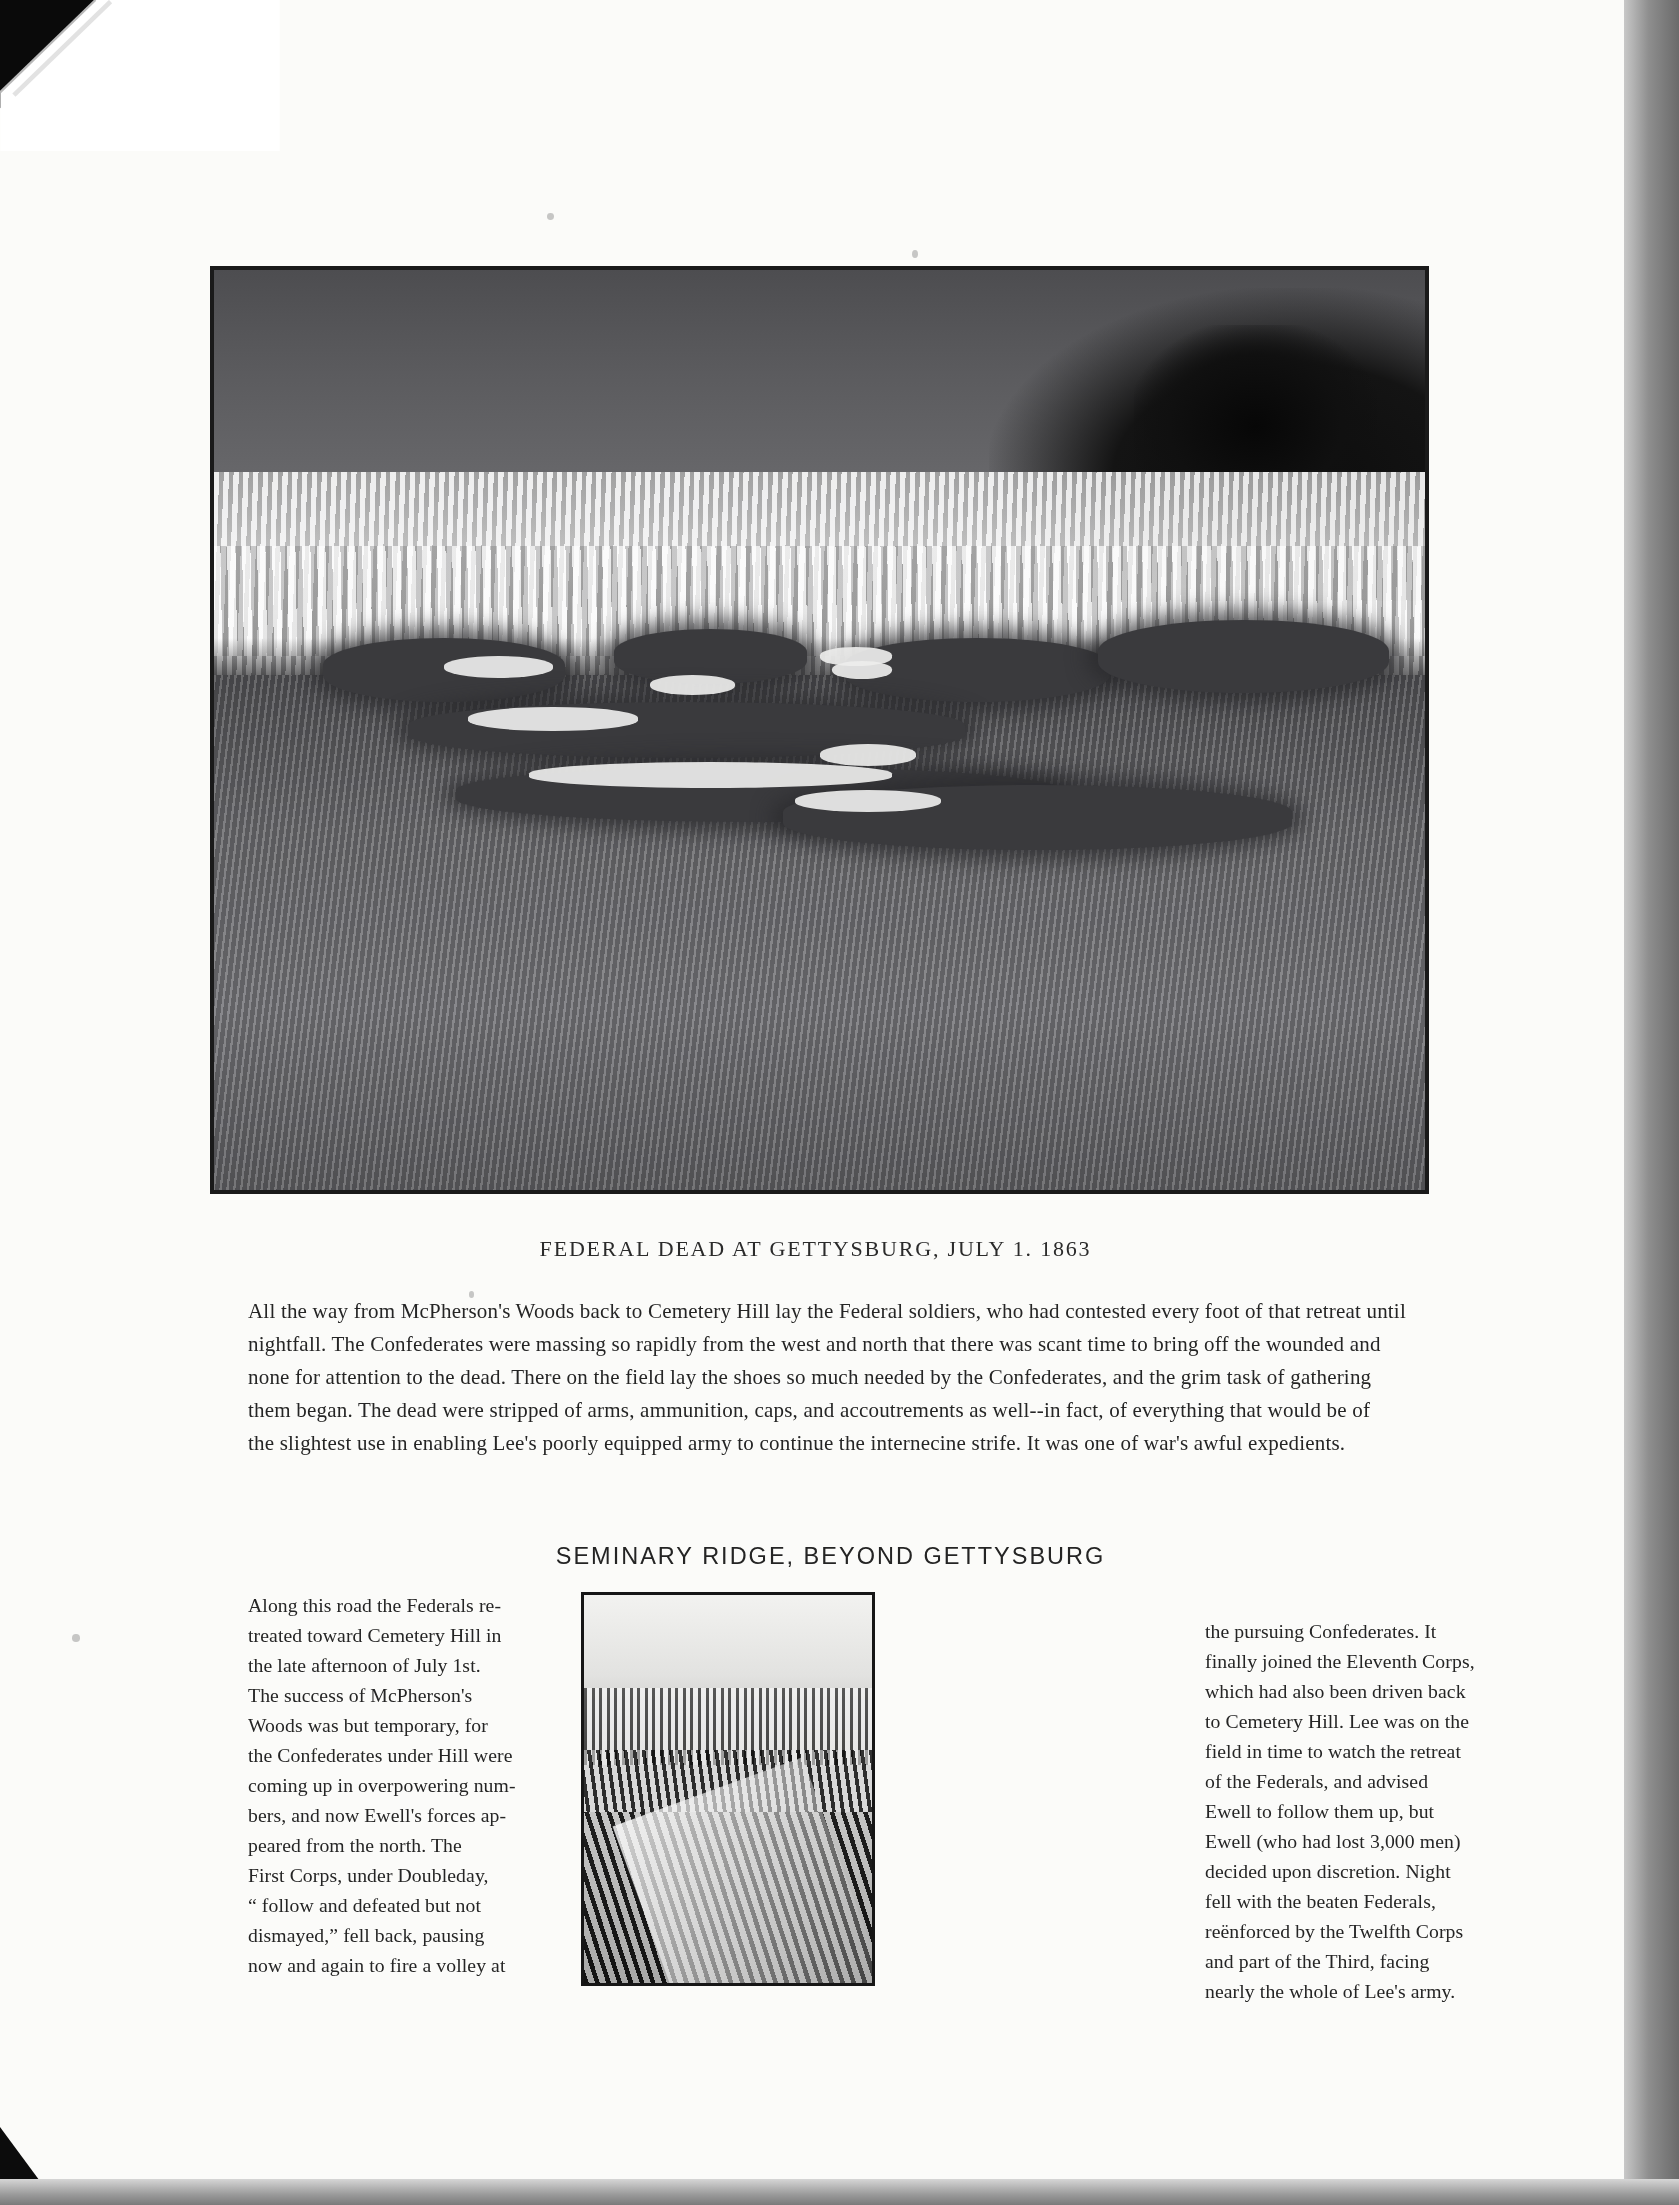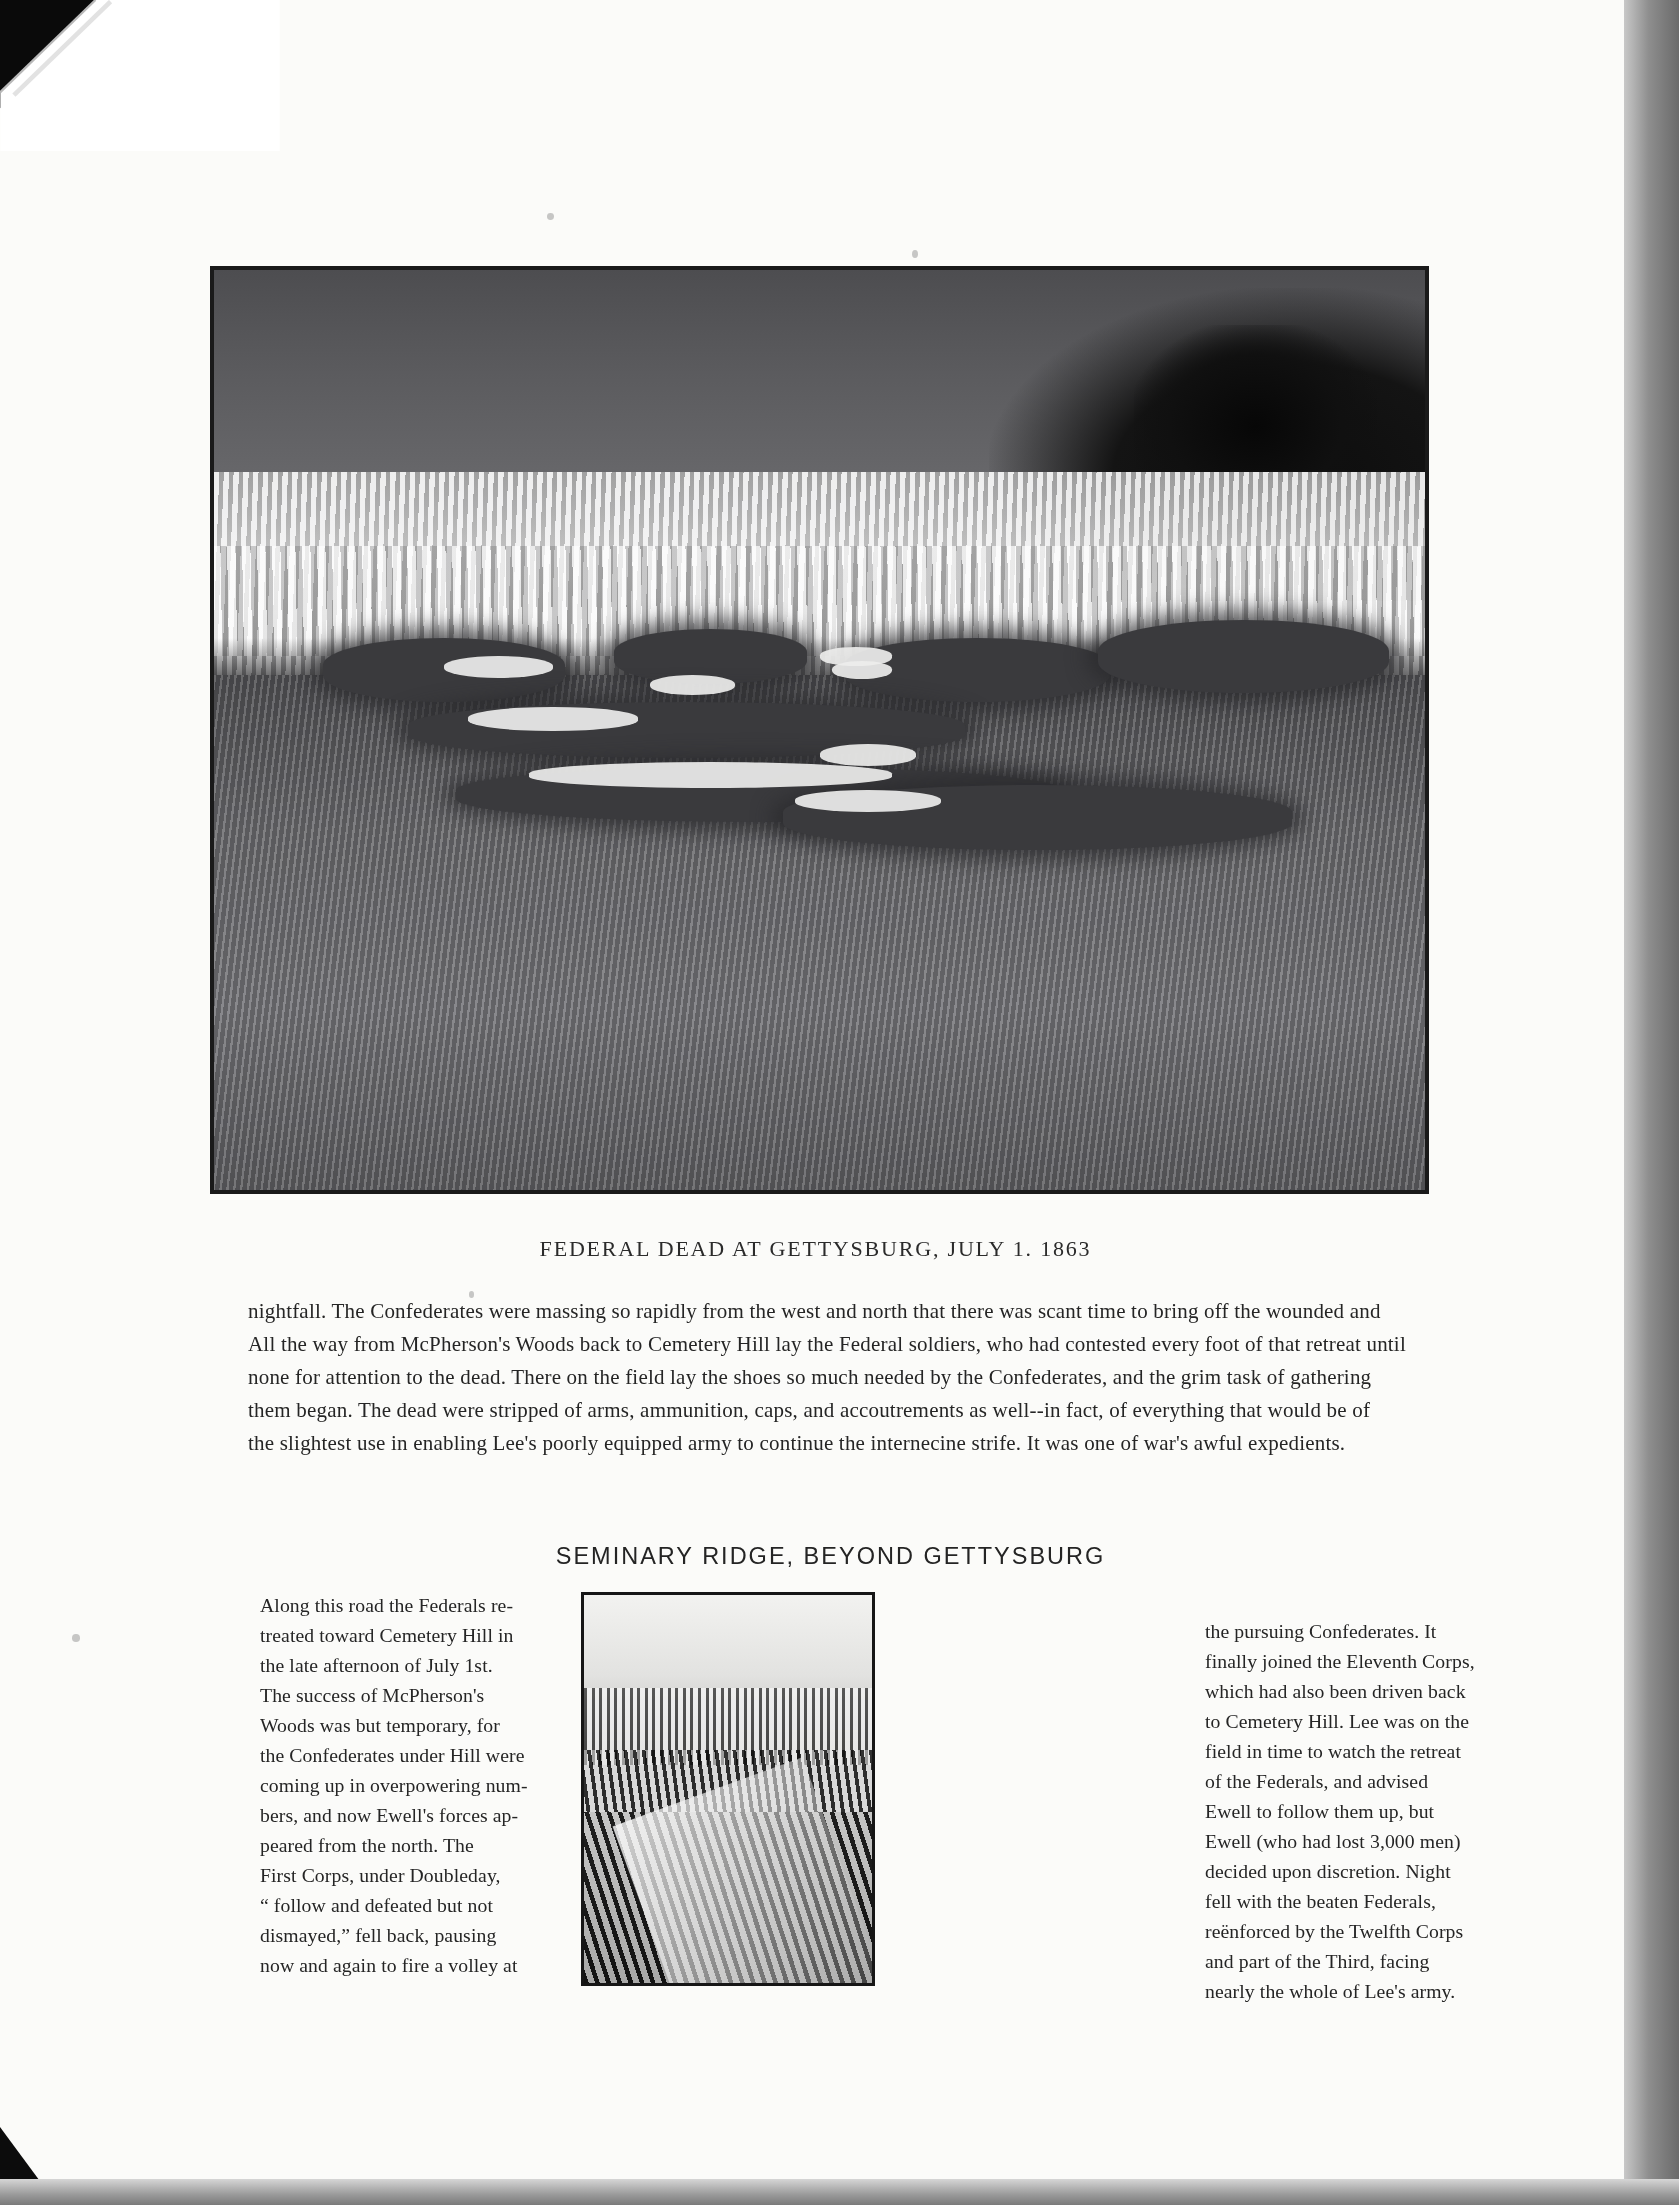--- a/index.html
+++ b/index.html
@@ -219,21 +219,21 @@
     top: 1590px;
     left: 248px;
     width: 1229px;
     height: 394px;
   }
   .col {
     position: absolute;
     top: 0;
     width: 273px;
   }
-  .col.left  { left: 0px; margin-left: 12px; }
+  .col.left  { left: 0px; }
   .col.right { left: 957px; margin-top: 26px; }
   .col .ln {
     display: block;
     font-family: "Liberation Serif", serif;
     font-size: 19.7px;
     line-height: 30px;
     color: #252525;
     white-space: nowrap;
     letter-spacing: 0.1px;
   }
@@ -336,22 +336,22 @@
         <span class="body-light" style="left:21%; top:47.5%; width:14%; height:2.6%;"></span>
         <span class="body-light" style="left:26%; top:53.5%; width:30%; height:2.8%;"></span>
         <span class="body-light" style="left:50%; top:51.5%; width:8%;  height:2.4%;"></span>
         <span class="body-light" style="left:48%; top:56.5%; width:12%; height:2.4%;"></span>
       </div>
     </figure>
 
     <div class="fig-caption">FEDERAL  DEAD  AT  GETTYSBURG,  JULY  1.  1863</div>
 
     <div class="lede">
+      <span class="ln">All the way from McPherson's Woods back to Cemetery Hill lay the Federal soldiers, who had contested every foot of that retreat until</span>
       <span class="ln">nightfall.   The Confederates were massing so rapidly from the west and north that there was scant time to bring off the wounded and</span>
-      <span class="ln">All the way from McPherson's Woods back to Cemetery Hill lay the Federal soldiers, who had contested every foot of that retreat until</span>
       <span class="ln">none for attention to the dead.   There on the field lay the shoes so much needed by the Confederates, and the grim task of gathering</span>
       <span class="ln">them began.   The dead were stripped of arms, ammunition, caps, and accoutrements as well--in fact, of everything that would be of</span>
       <span class="ln">the slightest use in enabling  Lee's  poorly equipped army to continue the  internecine strife.   It was one of  war's awful  expedients.</span>
     </div>
 
     <h2 class="section-heading" style="margin:15px;">SEMINARY  RIDGE,  BEYOND  GETTYSBURG</h2>
 
     <div class="cols">
 
       <div class="col left">

